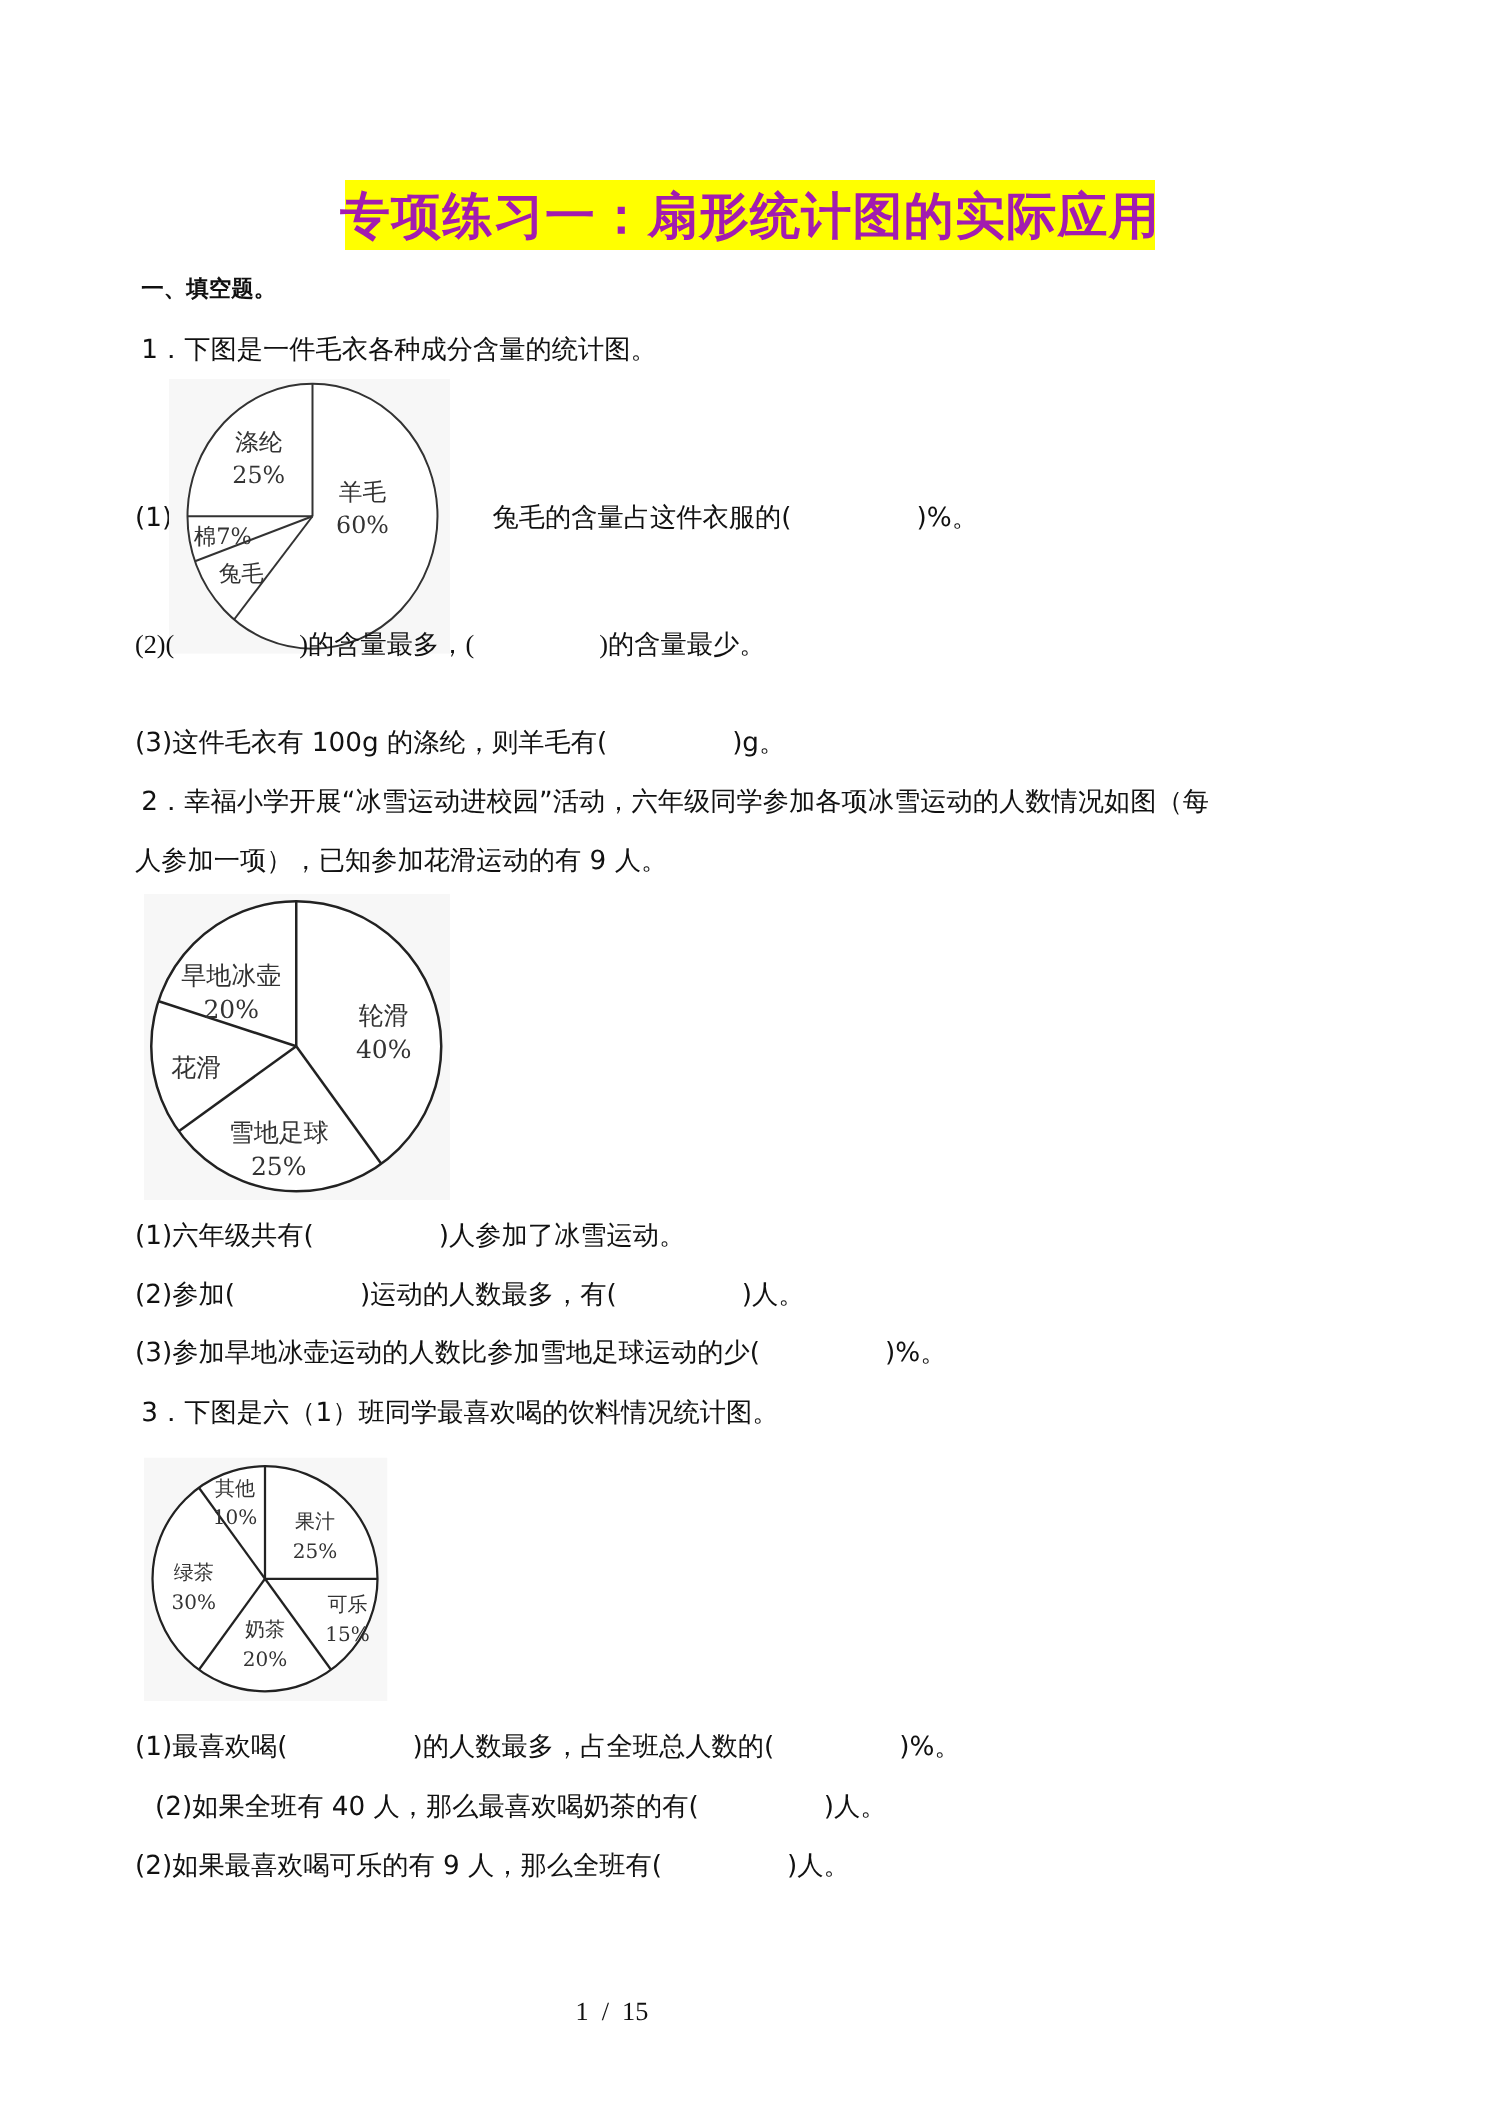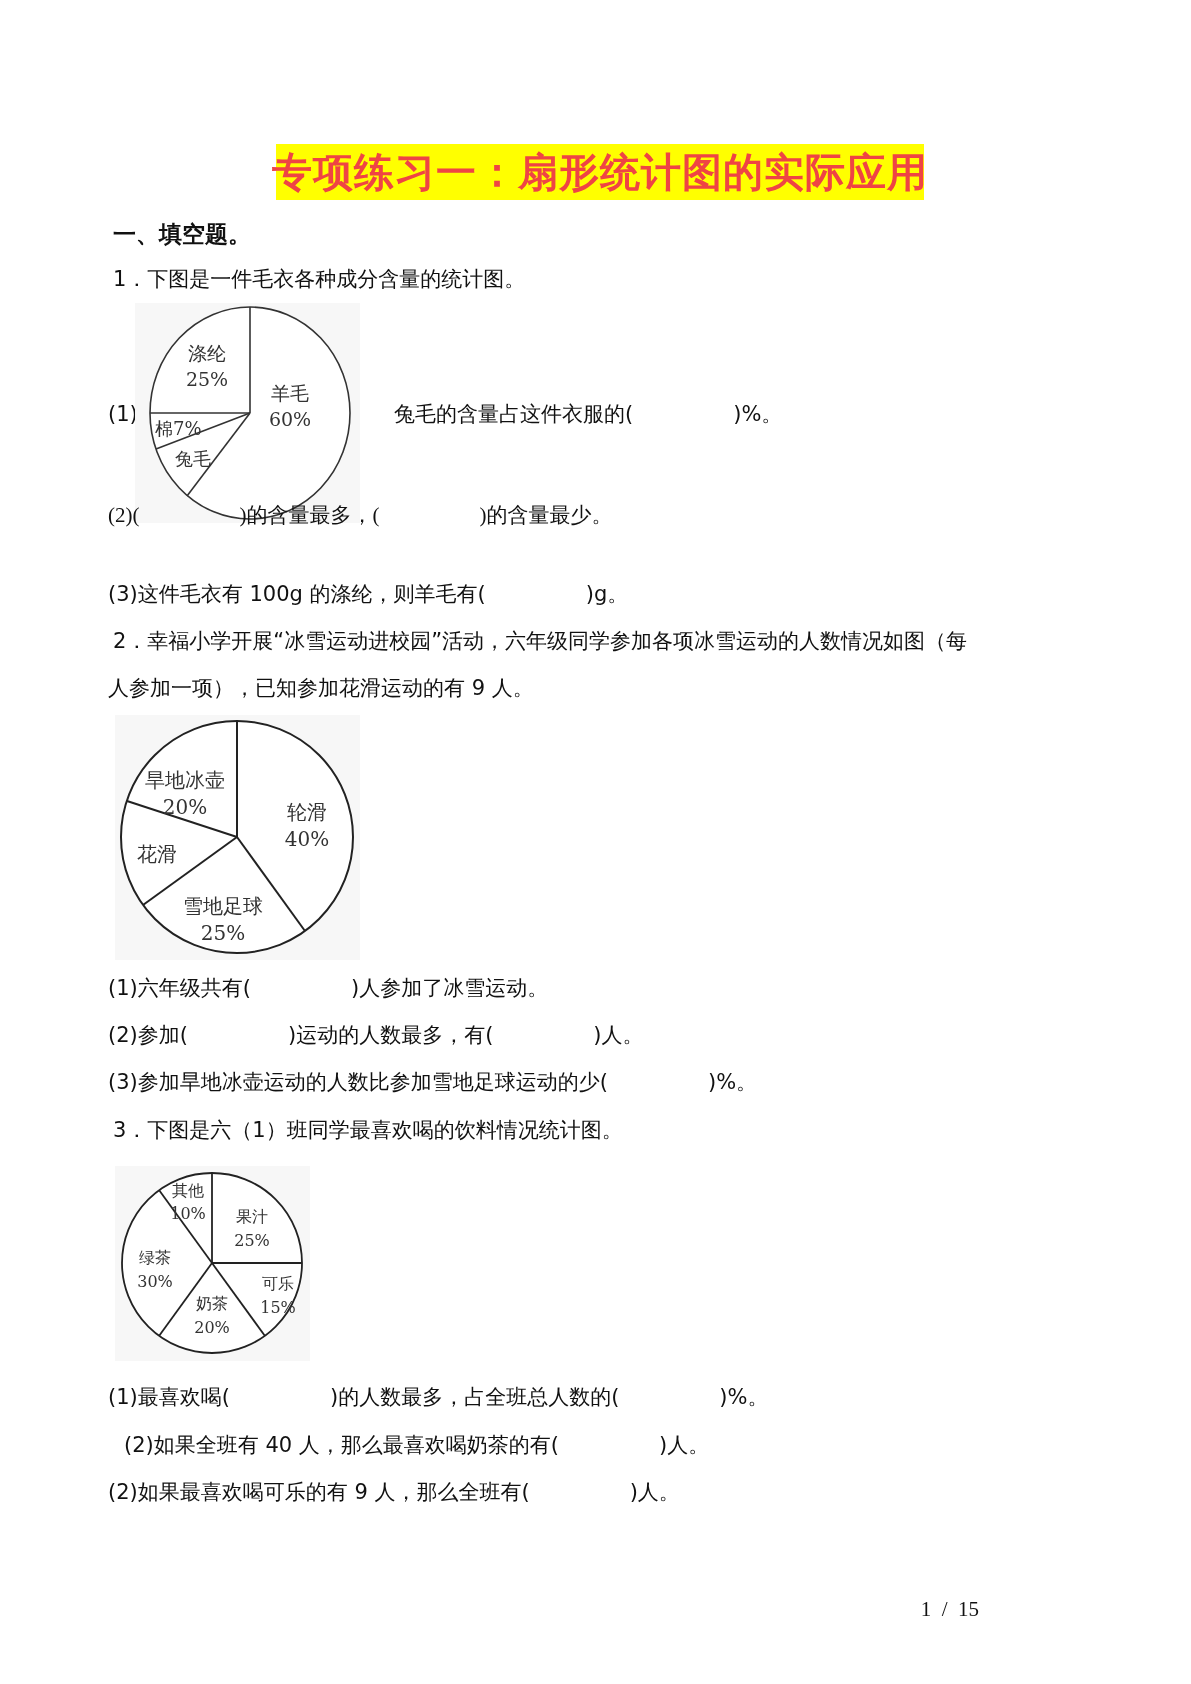--- a/index.html
+++ b/index.html
@@ -2,22 +2,22 @@
 <html><head>
 <meta charset="utf-8">
 <style>
   html, body { margin:0; padding:0; background:#ffffff; }
   body { width:1191px; height:1684px; position:relative; overflow:hidden;
          font-family:"DejaVu Serif","Liberation Serif",serif; color:#111; }
   .abs { position:absolute; }
   .title-box { left:276px; top:144px; width:648px; height:56px; background:#ffff00;
                display:flex; align-items:center; justify-content:center; }
   .title-text { font-family:"DejaVu Sans","Liberation Sans",sans-serif; font-weight:bold;
-                font-size:40px; color:#ef4444; letter-spacing:1px; white-space:nowrap; }
-  .section { font-family:Liberation Mono, monospace; font-weight:bold; font-size:23px; }
+                font-size:40px; color:#a21caf; letter-spacing:1px; white-space:nowrap; }
+  .section { font-family:Liberation Mono, monospace; font-weight:bold; font-size:18px; }
   .line { font-size:21px; white-space:pre; line-height:28px; font-family:"DejaVu Sans","Liberation Sans",sans-serif; }
   .blank { display:inline-block; }
   svg text { font-family:"DejaVu Serif","Liberation Serif",serif; fill:#333; }
   .footer { font-family:"Liberation Serif","DejaVu Serif",serif; font-size:21px; }
 </style>
 </head>
 <body>
 
 <div class="abs title-box">
   <span class="title-text">专项练习一：扇形统计图的实际应用</span>
@@ -105,13 +105,13 @@
     <text x="40" y="121" font-size="16" text-anchor="middle">30%</text>
   </g>
 </svg>
 
 <div class="abs line" style="left:108px; top:1383px;"><span>(1)最喜欢喝(</span><span class="blank" style="width:100px;"></span><span>)的人数最多，占全班总人数的(</span><span class="blank" style="width:100px;"></span><span>)%。</span></div>
 
 <div class="abs line" style="left:108px; top:1431px;margin-left:16px;"><span>(2)如果全班有 40 人，那么最喜欢喝奶茶的有(</span><span class="blank" style="width:100px;"></span><span>)人。</span></div>
 
 <div class="abs line" style="left:108px; top:1478px;"><span>(2)如果最喜欢喝可乐的有 9 人，那么全班有(</span><span class="blank" style="width:100px;"></span><span>)人。</span></div>
 
-<div class="abs footer" style="left:0; width:979px; top:1597px; text-align:right; white-space:pre;">1  /  15</div>
+<div class="abs footer" style="left:0; width:979px; top:1597px; text-align:center; white-space:pre;">1  /  15</div>
 
 </body></html>

